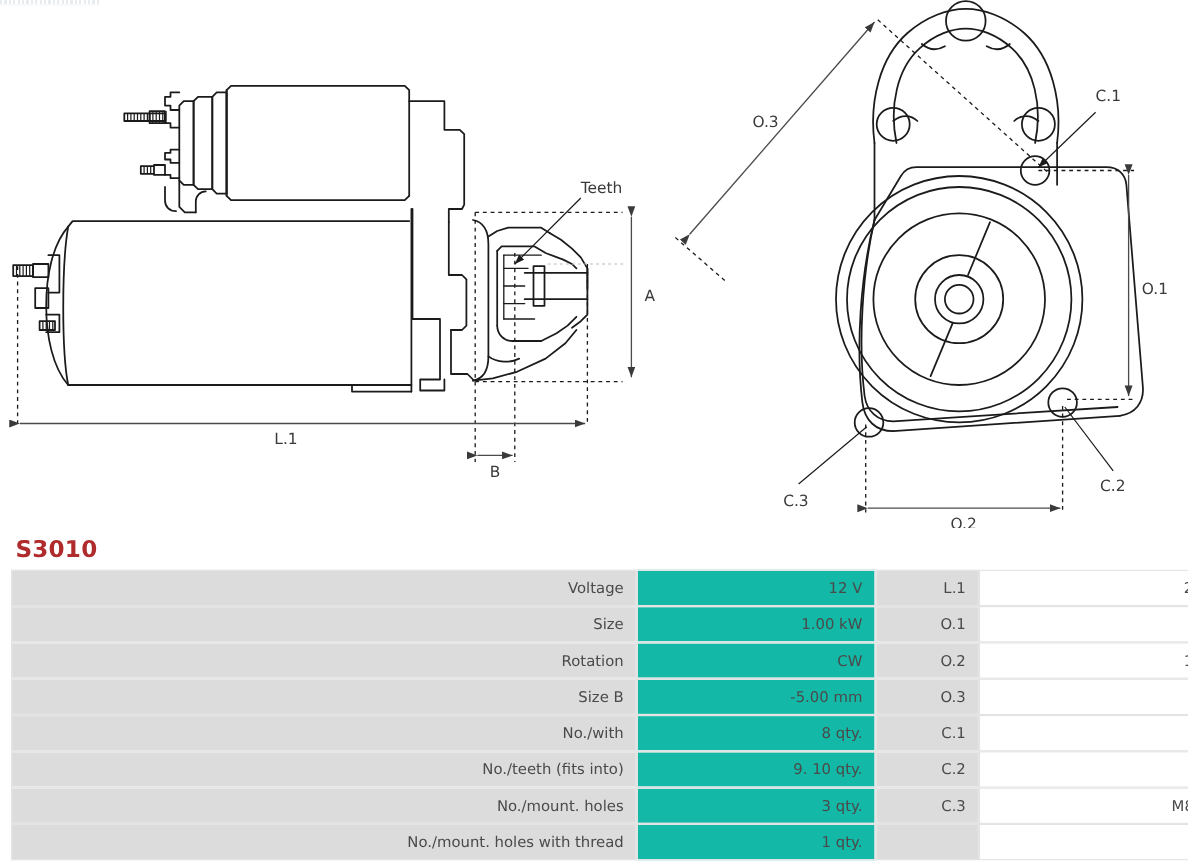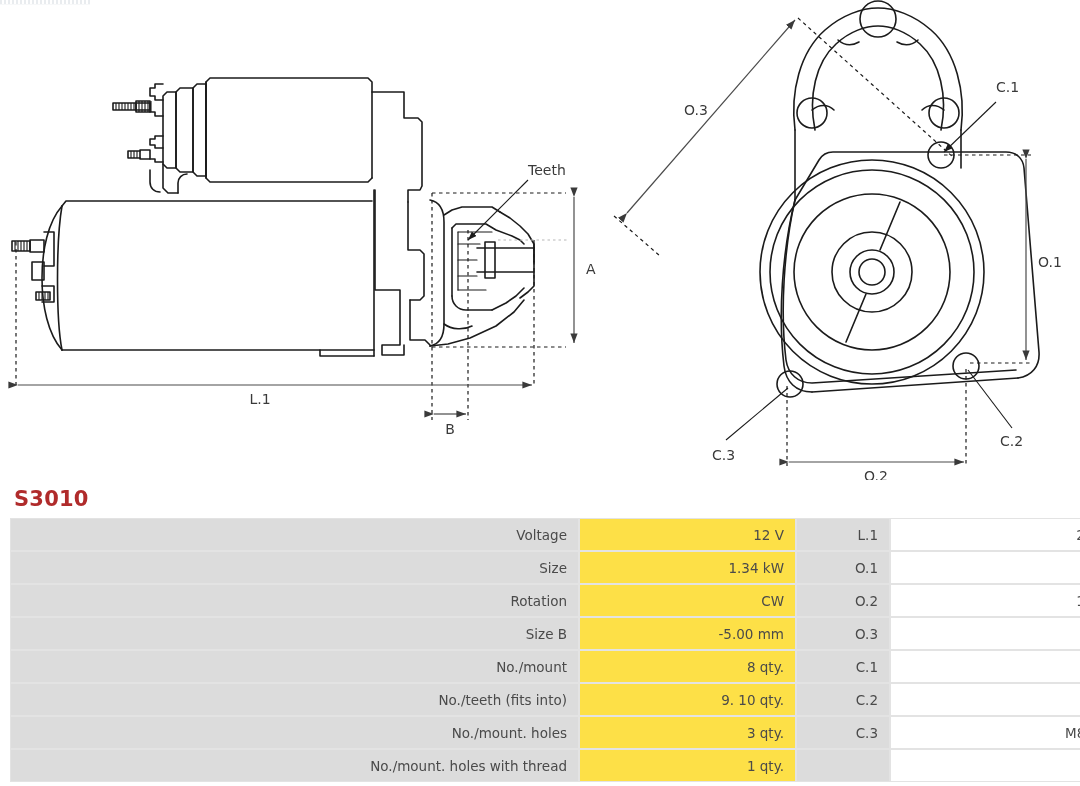--- a/index.html
+++ b/index.html
@@ -74,21 +74,21 @@
     height: 31px;
     padding: 0 11px;
     border: 1px solid #ffffff;
     outline: 1px solid #e3e3e3;
     outline-offset: -1px;
     white-space: nowrap;
     overflow: hidden;
     color: #4a4a4a;
   }
   td.c-label { width: 545px;  text-align: right; background:#dcdcdc; }
-  td.c-value { width: 193px;  text-align: right; background:#fde047; }
+  td.c-value { width: 193px;  text-align: right; background:#14b8a6; }
   td.c-code  { width: 70px;   text-align: right; background:#dcdcdc; }
   td.c-dim   { width: 252px;  text-align: right; background:#ffffff; }
 </style>
 </head>
 <body>
 
 <div id="top-strip"></div>
 
 <div id="drawing-area">
 <svg width="1080" height="480" viewBox="0 0 1080 480" xmlns="http://www.w3.org/2000/svg">
@@ -330,38 +330,38 @@
 <table id="spec-table">
   <tbody>
       <tr>
         <td class="c-label">Voltage</td>
         <td class="c-value">12 V</td>
         <td class="c-code">L.1</td>
         <td class="c-dim">213.00 mm</td>
       </tr>
       <tr>
         <td class="c-label">Size</td>
-        <td class="c-value">1.34 kW</td>
+        <td class="c-value">1.00 kW</td>
         <td class="c-code">O.1</td>
         <td class="c-dim">85.00 mm</td>
       </tr>
       <tr>
         <td class="c-label">Rotation</td>
         <td class="c-value">CW</td>
         <td class="c-code">O.2</td>
         <td class="c-dim">120.00 mm</td>
       </tr>
       <tr>
         <td class="c-label">Size B</td>
         <td class="c-value">-5.00 mm</td>
         <td class="c-code">O.3</td>
         <td class="c-dim">85.00 mm</td>
       </tr>
       <tr>
-        <td class="c-label">No./mount</td>
+        <td class="c-label">No./with</td>
         <td class="c-value">8 qty.</td>
         <td class="c-code">C.1</td>
         <td class="c-dim">9.00 mm</td>
       </tr>
       <tr>
         <td class="c-label">No./teeth (fits into)</td>
         <td class="c-value">9. 10 qty.</td>
         <td class="c-code">C.2</td>
         <td class="c-dim">9.00 mm</td>
       </tr>

